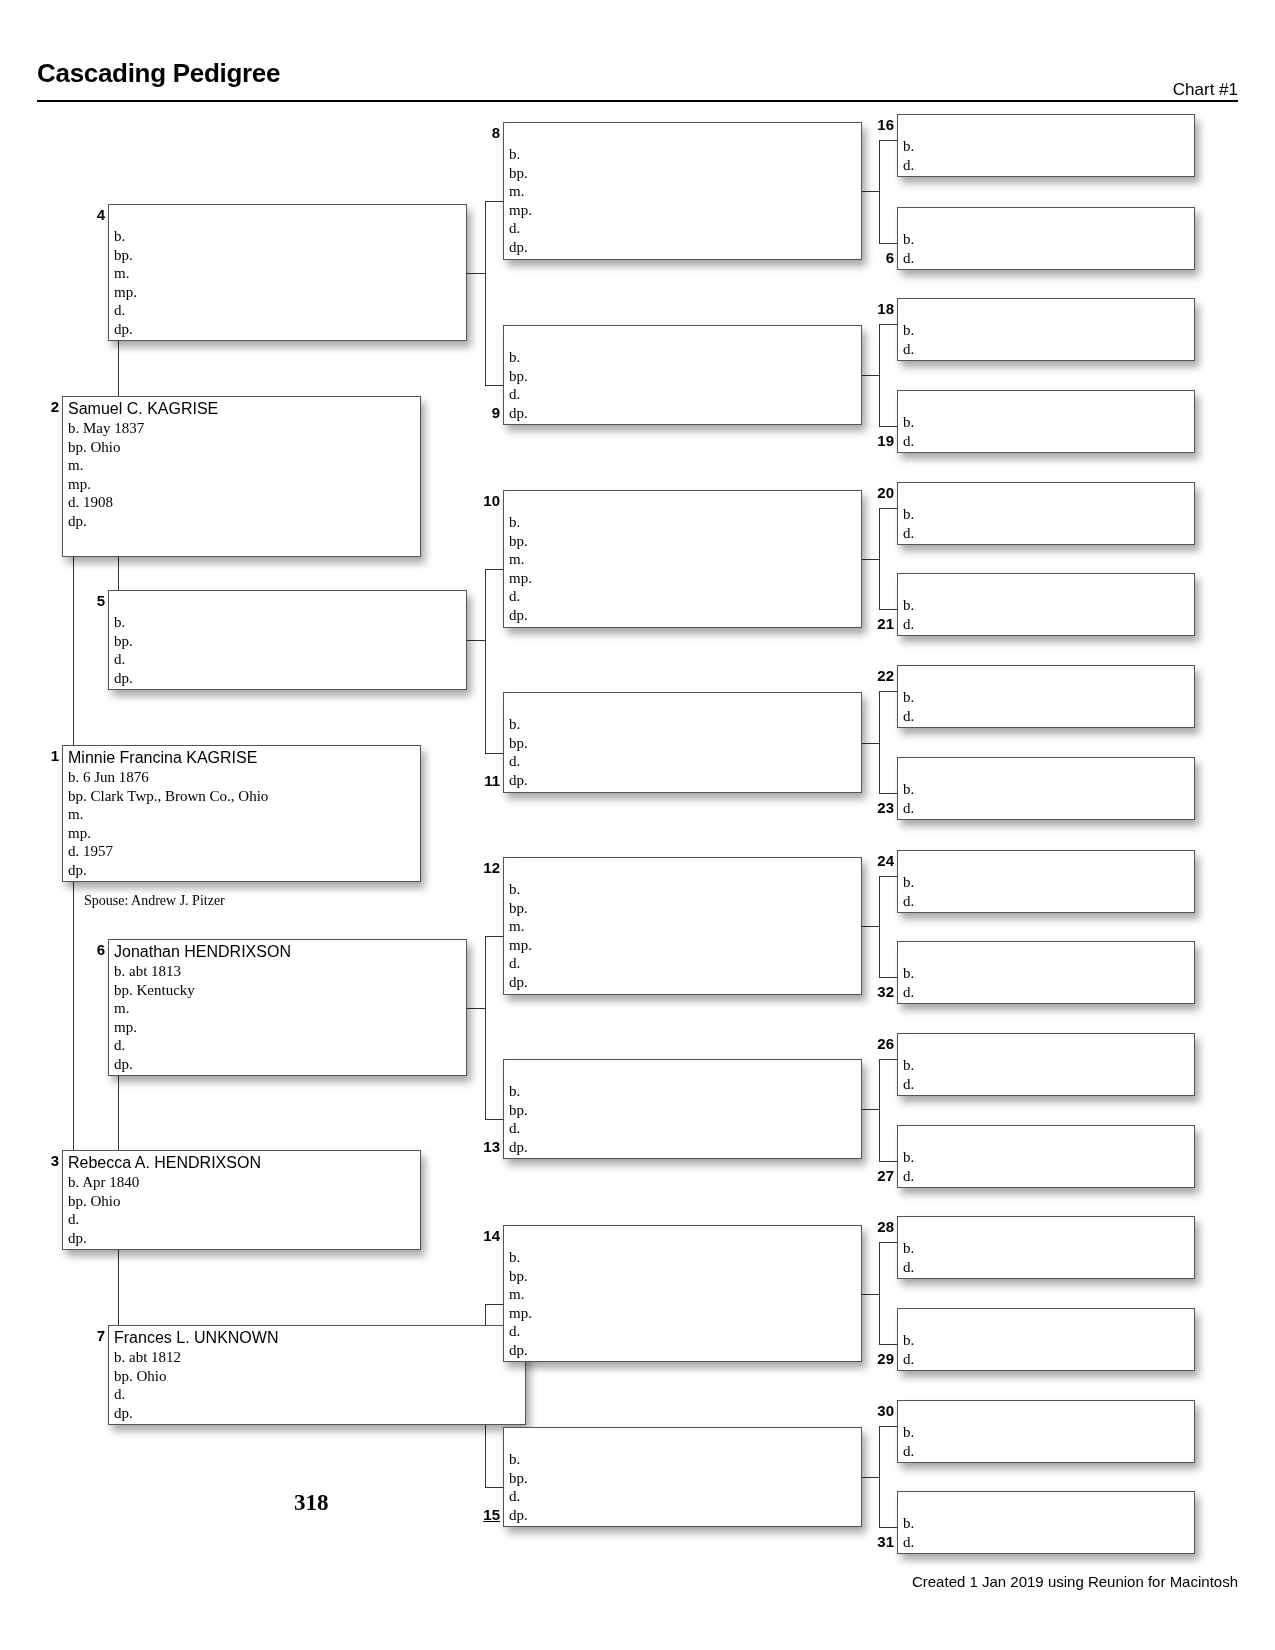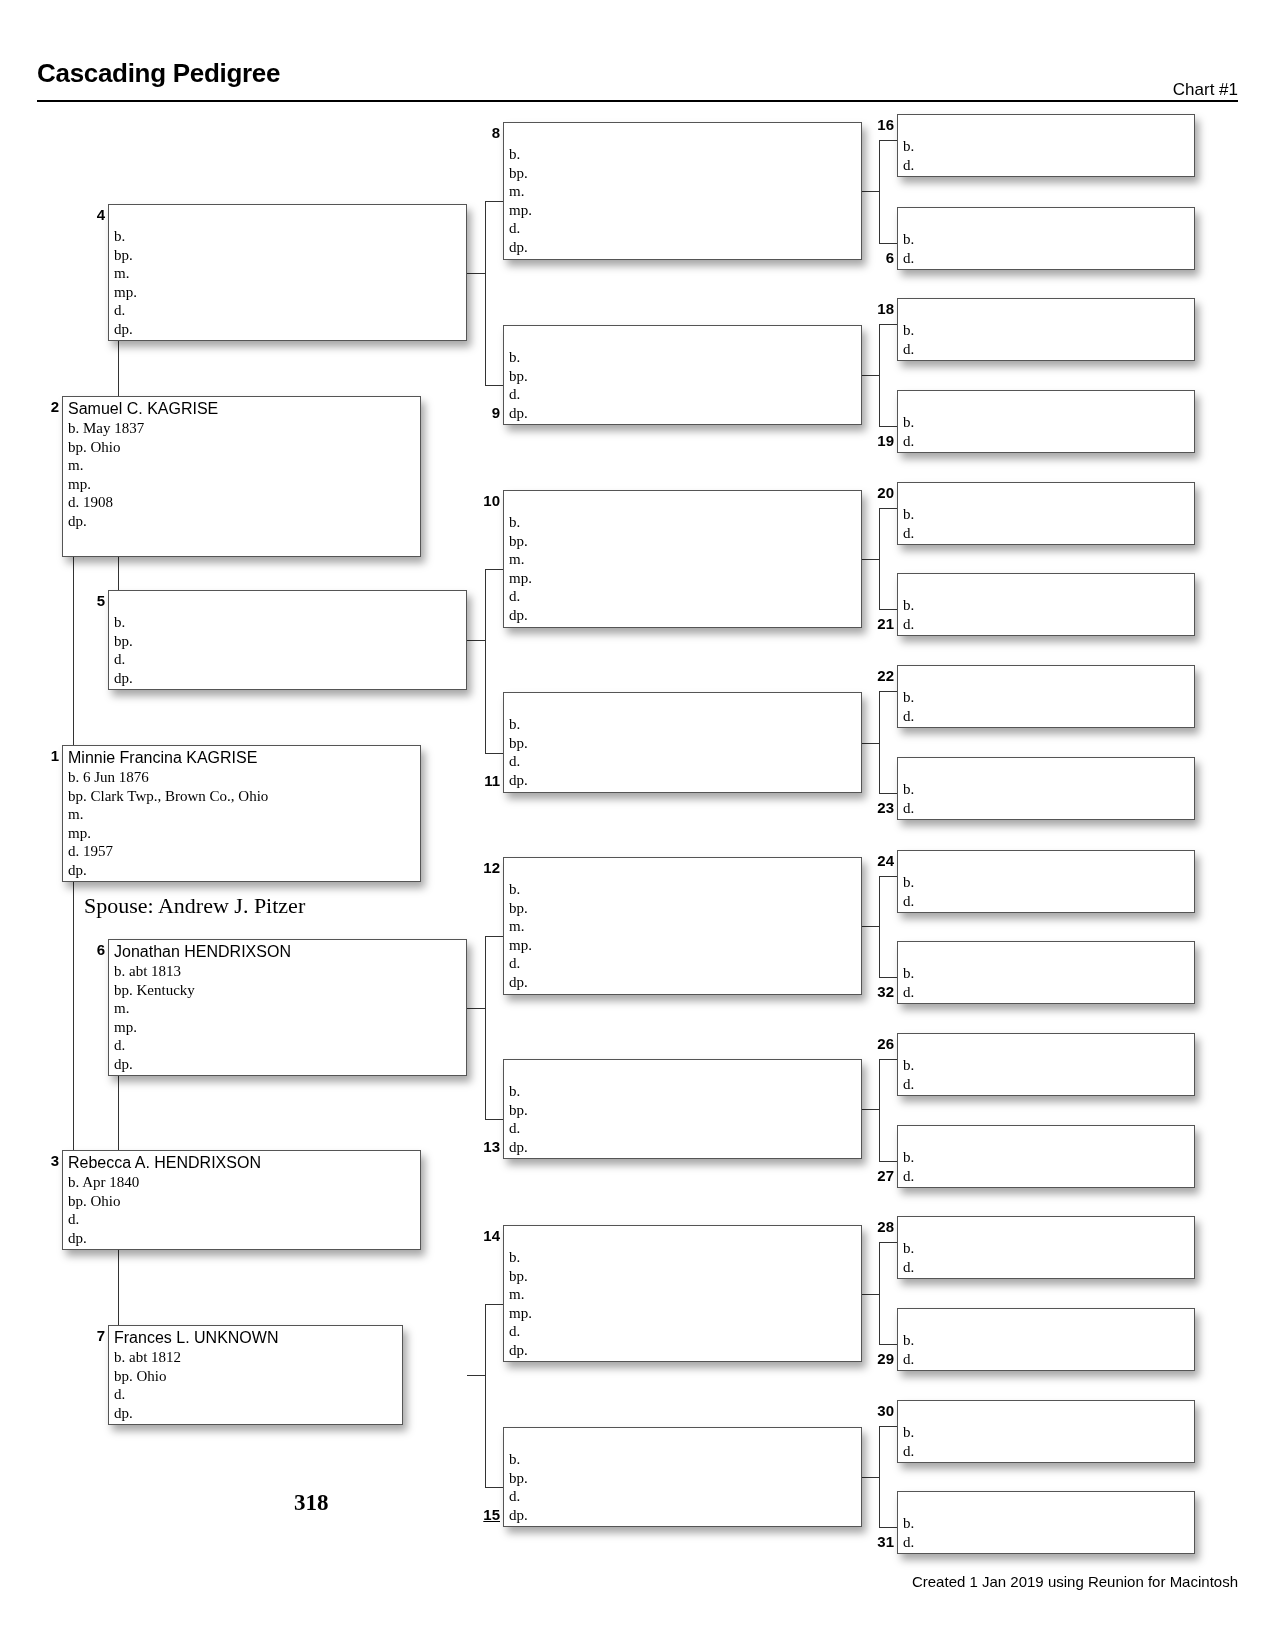--- a/index.html
+++ b/index.html
@@ -6,21 +6,21 @@
   body { width:1275px; height:1650px; position:relative; overflow:hidden; font-family:"Liberation Sans", sans-serif; color:#000; }
   .title { position:absolute; left:37px; top:58px; font-size:26px; font-weight:bold; letter-spacing:-0.3px; }
   .chartno { position:absolute; right:37px; top:80px; font-size:17px; }
   .rule { position:absolute; left:37px; right:37px; top:100px; height:2px; background:#000; }
   .box { position:absolute; background:#fff; border:1px solid #555; box-shadow:4px 6px 8px rgba(0,0,0,0.35); box-sizing:border-box; padding:2px 0 0 5px; }
   .name { font-family:"Liberation Sans", sans-serif; font-size:16px; line-height:20px; height:20px; white-space:nowrap; }
   .line { font-family:"Liberation Serif", serif; font-size:15px; line-height:18.6px; white-space:nowrap; }
   .num { position:absolute; font-size:15px; font-weight:bold; text-align:right; width:28px; }
   .hl { position:absolute; height:1px; background:#333; }
   .vl { position:absolute; width:1px; background:#333; }
-  .spouse { position:absolute; left:84px; top:893px; font-family:"Liberation Serif", serif; font-size:22px; }
+  .spouse { position:absolute; left:84px; top:893px; font-family:"Liberation Serif", serif; font-size:14px; }
   .pagenum { position:absolute; left:294px; top:1490px; font-family:"Liberation Serif", serif; font-size:23px; font-weight:bold; }
   .footer { position:absolute; right:37px; top:1573px; font-size:15px; }
 </style>
 </head>
 <body>
 
 <div class="title">Cascading Pedigree</div>
 <div class="chartno">Chart #1</div>
 <div class="rule"></div>
 
@@ -128,21 +128,21 @@
     <div class="box" style="left: 108px; top: 939px; width: 359px; height: 137px;">
       <div class="name">Jonathan HENDRIXSON</div>
       <div class="line">b. abt 1813</div>
       <div class="line">bp. Kentucky</div>
       <div class="line">m.</div>
       <div class="line">mp.</div>
       <div class="line">d.</div>
       <div class="line">dp.</div>
     </div>
     <div class="num" style="left: 77px; top: 941px;">6</div>
-    <div class="box" style="left: 108px; top: 1325px; width: 295px; height: 100px;">
+    <div class="box" style="left: 108px; top: 1325px; width: 418px; height: 100px;">
       <div class="name">Frances L. UNKNOWN</div>
       <div class="line">b. abt 1812</div>
       <div class="line">bp. Ohio</div>
       <div class="line">d.</div>
       <div class="line">dp.</div>
     </div>
     <div class="num" style="left: 77px; top: 1327px;">7</div>
     <div class="box" style="left: 503px; top: 122px; width: 359px; height: 138px;">
       <div class="name"></div>
       <div class="line">b.</div>

